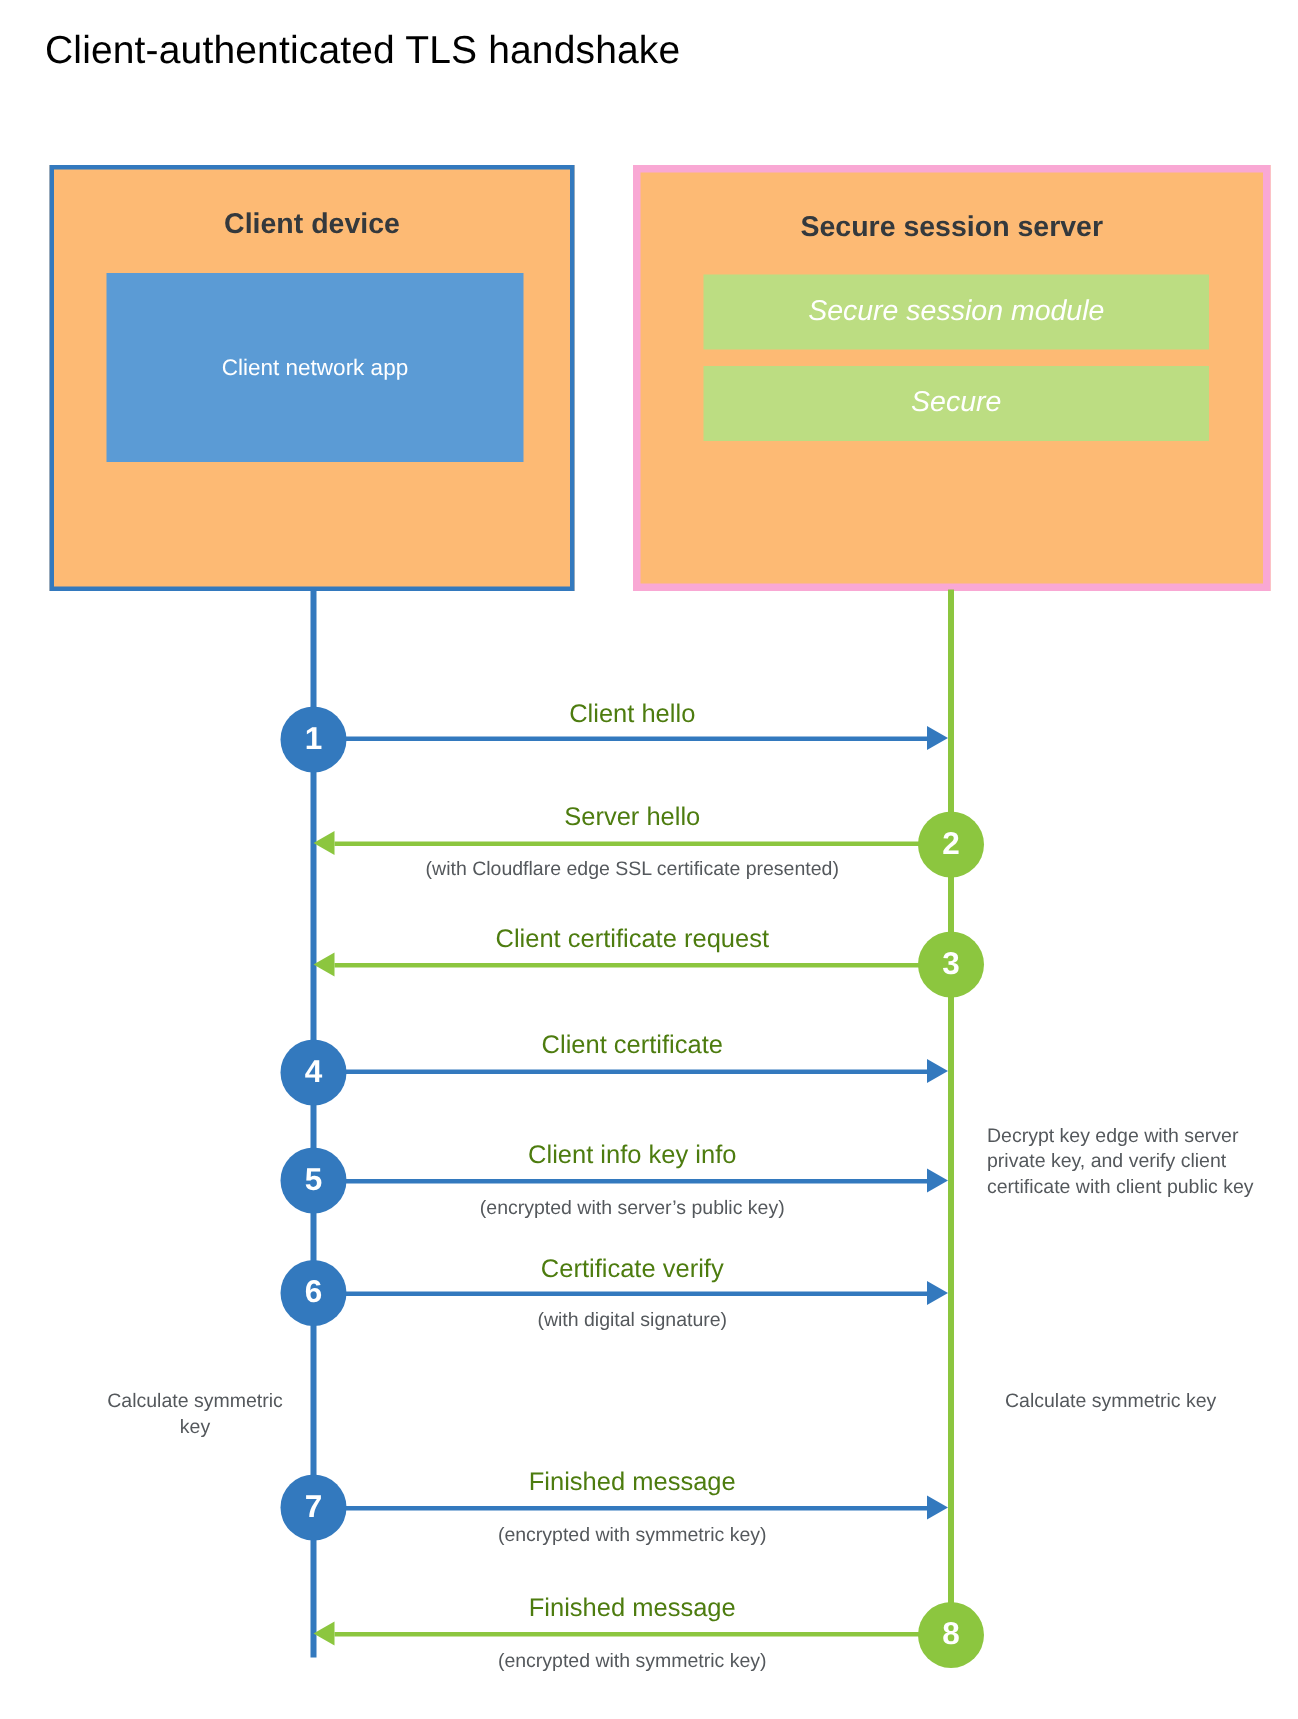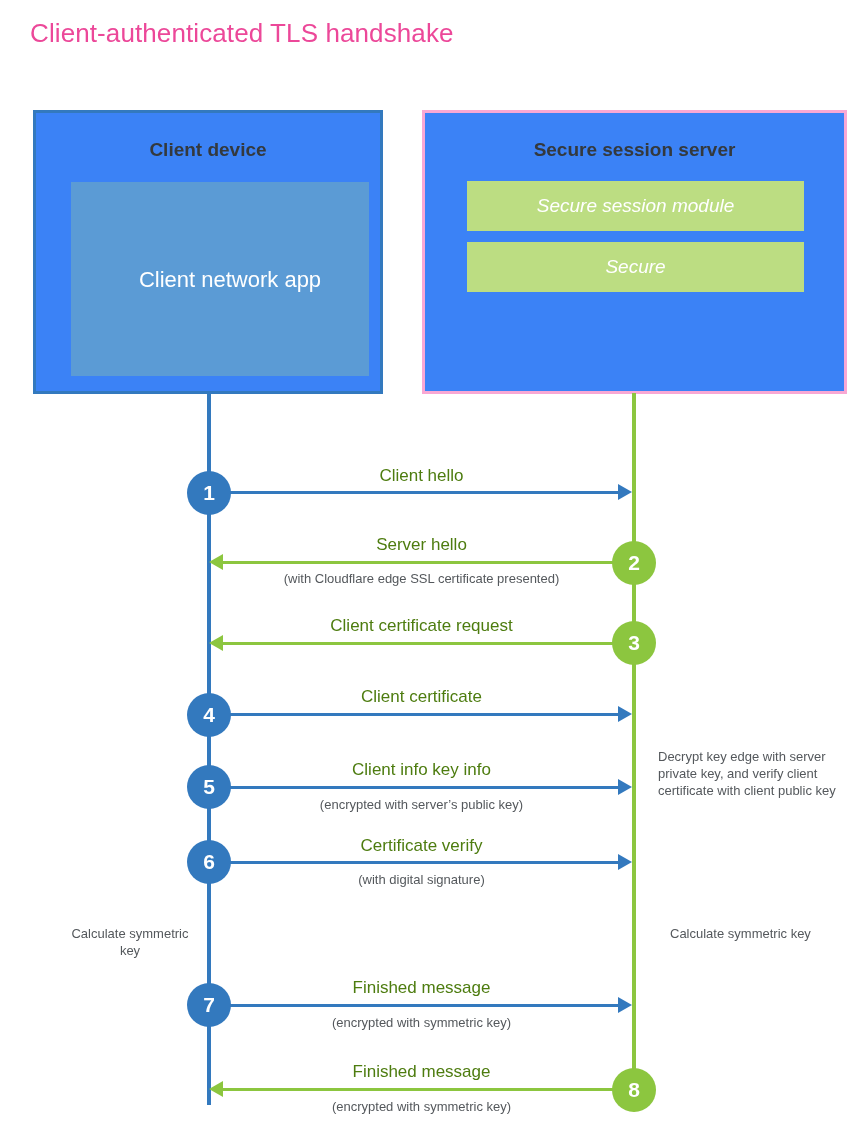--- a/index.html
+++ b/index.html
@@ -20,72 +20,71 @@
     background: #ffffff;
   }
 
   
   .page-title {
     position: absolute;
     left: 30px;
     top: 18px;
     font-size: 26px;
     font-weight: 400;
-    color: #ec4899;
+    color: #000000;
     letter-spacing: 0.1px;
     white-space: nowrap;
   }
 
   
   .actor-box {
     position: absolute;
-    background: #3b82f6;
+    background: #fdba74;
     box-sizing: border-box;
   }
   .actor-box.client {
     left: 33px;
     top: 110px;
     width: 350px;
     height: 284px;
     border: 3px solid #3379be;
   }
   .actor-box.server {
     left: 422px;
     top: 110px;
     width: 425px;
     height: 284px;
-    border: 3px solid #f9a8d4;
+    border: 5px solid #f9a8d4;
   }
   .actor-title {
     position: absolute;
     left: 0;
     right: 0;
     top: 26px;
     text-align: center;
     font-size: 19px;
     font-weight: bold;
     color: #34393d;
   }
 
   
   .app-block {
     position: absolute;
     left: 35px;
     top: 69px;
     width: 278px;
-    height: 194px;
+    height: 126px;
     background: #5b9bd5;
     color: #ffffff;
-    font-size: 22px;
+    font-size: 15px;
     line-height: 27px;
     display: flex;
     align-items: center;
     justify-content: center;
     text-align: center;
-    padding-left: 20px;
   }
 
   
   .server-bars {
     position: absolute;
     left: 42px;
     top: 68px;
     width: 337px;
     font-style: italic;
   }

